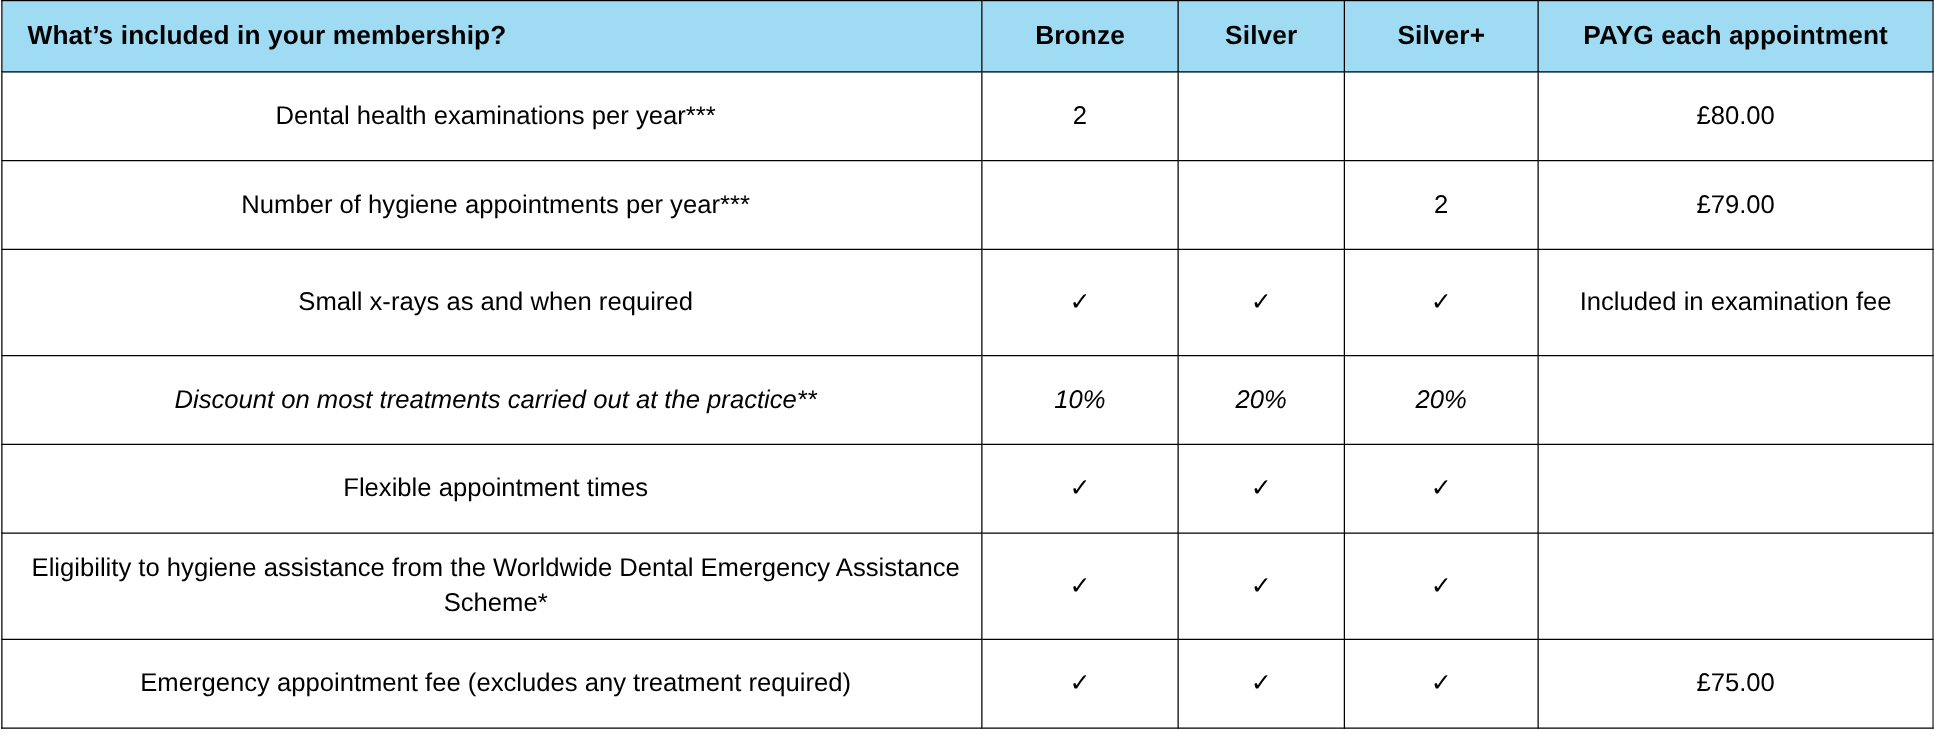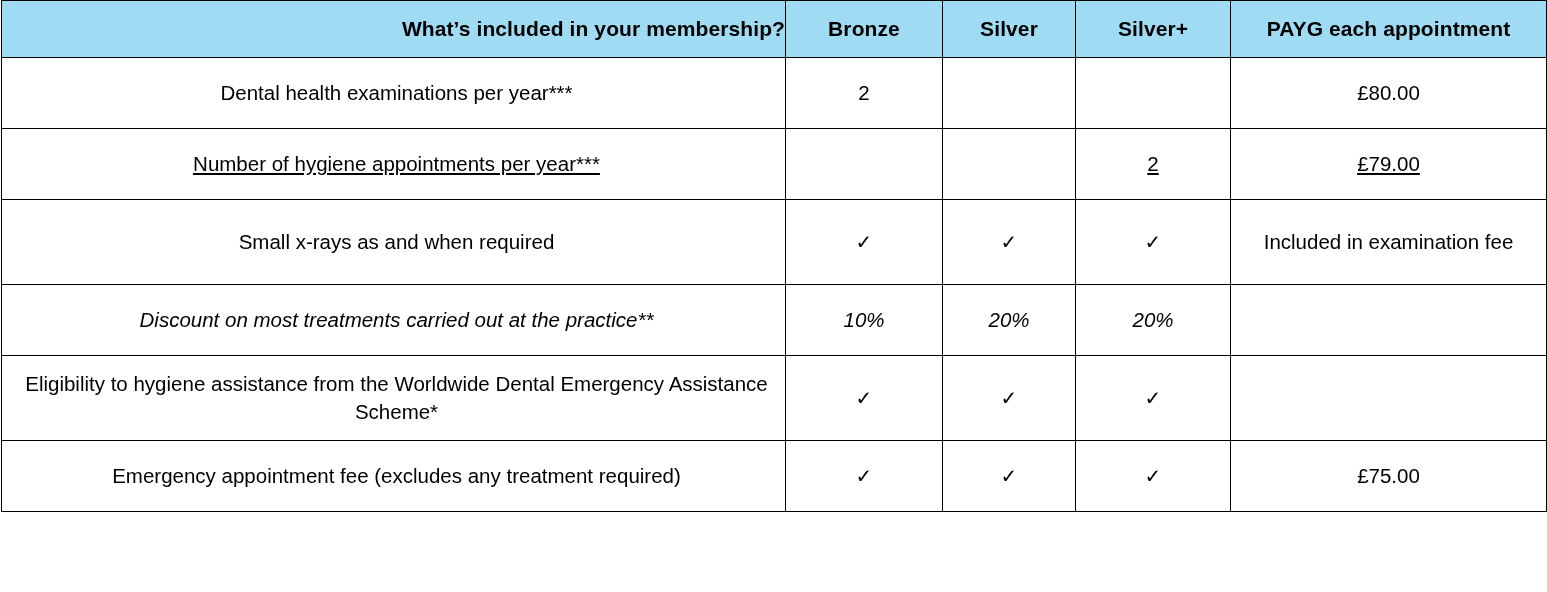--- a/index.html
+++ b/index.html
@@ -38,42 +38,42 @@
   col.c-payg    { width: 316px; }
 
   thead th {
     background: #9fdcf4;
     height: 56px;
     font-size: 21px;
     font-weight: bold;
     letter-spacing: 0.1px;
   }
   thead th.feature-head {
-    text-align: right;
+    text-align: left;
     padding-left: 20px;
   }
   thead th.plan-head {
     text-align: center;
   }
 
   tbody td {
     font-size: 20.5px;
     line-height: 1.35;
   }
   tbody td.feature {
     text-align: center;
     padding: 10px 14px 10px 20px;
   }
   tbody td.val {
     text-align: center;
     padding: 10px 6px;
   }
   tbody tr.row-1 td { height: 50px; }
   tbody tr.row-2 td { height: 50px; }
-  tbody tr.row-3 td { height: 50px; text-decoration: underline; }
+  tbody tr.row-3 td { height: 50px; }
   tbody tr.row-4 td { height: 64px; }
   tbody tr.row-5 td { height: 50px; font-style: italic; }
   tbody tr.row-6 td { height: 50px; }
   tbody tr.row-7 td { height: 64px; }
   tbody tr.row-8 td { height: 50px; }
   .tick {
     font-size: 20px;
     line-height: 1;
   }
 </style>
@@ -120,20 +120,27 @@
         <td class="val tick">✓</td>
         <td class="val">Included in examination fee</td>
       </tr>
       <tr class="row-5">
         <td class="feature">Discount on most treatments carried out at the practice**</td>
         <td class="val">10%</td>
         <td class="val">20%</td>
         <td class="val">20%</td>
         <td class="val"></td>
       </tr>
+      <tr class="row-6">
+        <td class="feature">Flexible appointment times</td>
+        <td class="val tick">✓</td>
+        <td class="val tick">✓</td>
+        <td class="val tick">✓</td>
+        <td class="val"></td>
+      </tr>
       <tr class="row-7">
         <td class="feature">Eligibility to hygiene assistance from the Worldwide Dental Emergency Assistance Scheme*</td>
         <td class="val tick">✓</td>
         <td class="val tick">✓</td>
         <td class="val tick">✓</td>
         <td class="val"></td>
       </tr>
       <tr class="row-8">
         <td class="feature">Emergency appointment fee (excludes any treatment required)</td>
         <td class="val tick">✓</td>

